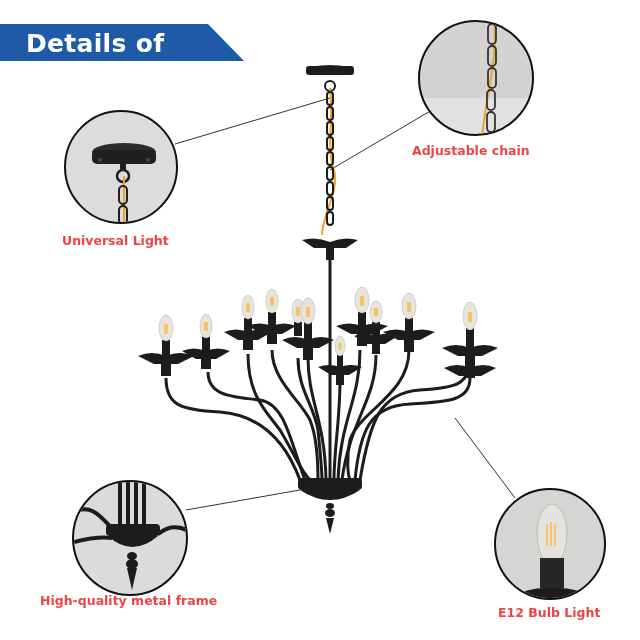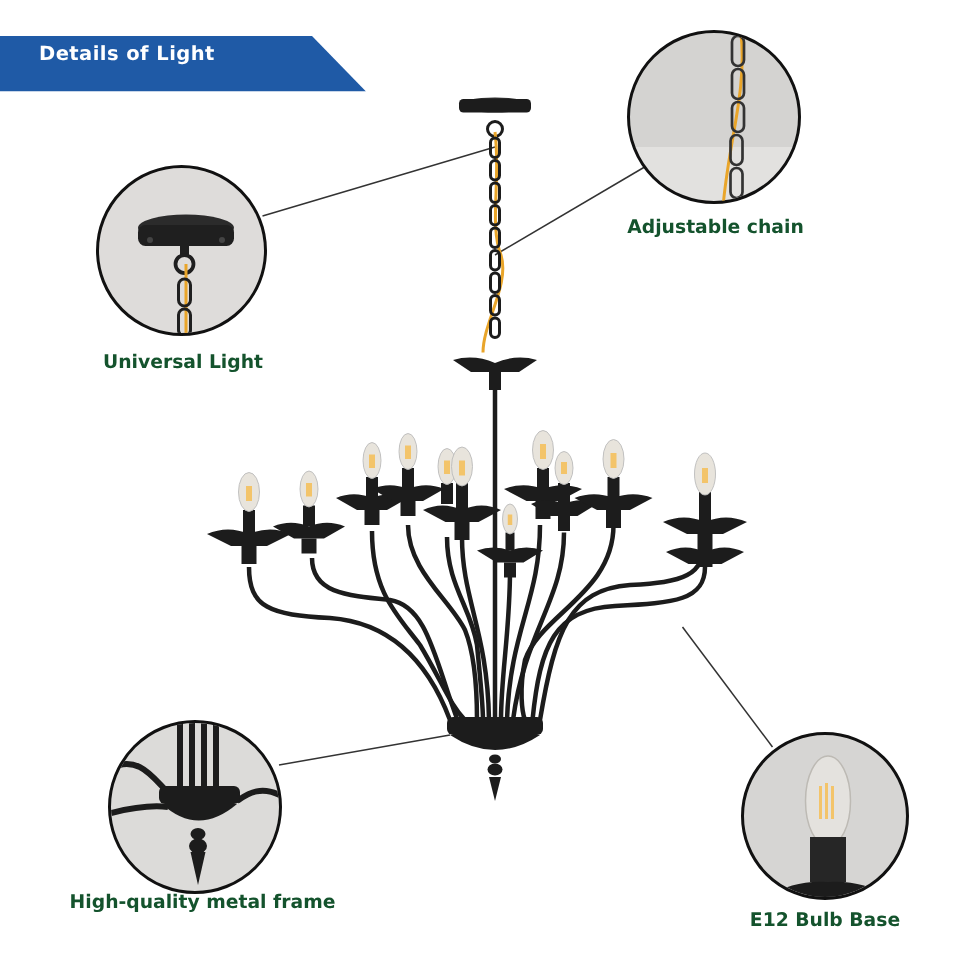--- a/index.html
+++ b/index.html
@@ -1,21 +1,21 @@
 <!DOCTYPE html>
 <html><head>
 <meta charset="utf-8">
 <style>
   html,body{margin:0;padding:0;background:#fff;}
   body{width:640px;height:640px;position:relative;overflow:hidden;font-family:"DejaVu Sans","Liberation Sans",sans-serif;}
   .banner{position:absolute;left:0;top:24px;width:244px;height:37px;}
   .banner svg{position:absolute;left:0;top:0;}
-  .banner-text{position:absolute;left:26px;top:5px;color:#fff;font-size:13px;font-weight:bold;letter-spacing:0.3px;}
+  .banner-text{position:absolute;left:26px;top:5px;color:#fff;font-size:25px;font-weight:bold;letter-spacing:0.3px;}
   .circle{position:absolute;border:2px solid #111;border-radius:50%;overflow:hidden;background:#d8d7d5;box-sizing:border-box;}
-  .caption{position:absolute;color:#14532d;font-size:12.5px;font-weight:bold;text-align:center;line-height:17px;white-space:nowrap;}
+  .caption{position:absolute;color:#ef4444;font-size:12.5px;font-weight:bold;line-height:17px;white-space:nowrap;}
   .scene{position:absolute;left:0;top:0;}
 </style>
 </head>
 <body>
 
 <svg class="scene" width="640" height="640" viewBox="0 0 640 640">
 
   <line x1="175" y1="144" x2="330" y2="98" stroke="#333" stroke-width="1"></line>
   <line x1="330" y1="170" x2="432" y2="110" stroke="#333" stroke-width="1"></line>
   <line x1="186" y1="510" x2="300" y2="490" stroke="#333" stroke-width="1"></line>
@@ -207,13 +207,13 @@
 <div class="circle" style="left:494px;top:488px;width:112px;height:112px;background:#d6d5d3;">
   <svg width="112" height="112" viewBox="0 0 112 112">
     <ellipse cx="56" cy="44" rx="15" ry="30" fill="#e4e2de" stroke="#bdbab4" stroke-width="1"></ellipse>
     <rect x="50" y="34" width="2" height="22" fill="#f3c46a"></rect>
     <rect x="54" y="32" width="2" height="24" fill="#f3c46a"></rect>
     <rect x="58" y="34" width="2" height="22" fill="#f3c46a"></rect>
     <rect x="44" y="68" width="24" height="30" fill="#262626"></rect>
     <path d="M10,112 Q30,96 56,98 Q82,96 102,112 Z" fill="#1c1c1c"></path>
   </svg>
 </div>
-<div class="caption" style="left:498px;top:604px;width:104px;">E12 Bulb Base</div>
+<div class="caption" style="left:498px;top:604px;width:104px;">E12 Bulb Light</div>
 
 </body></html>

